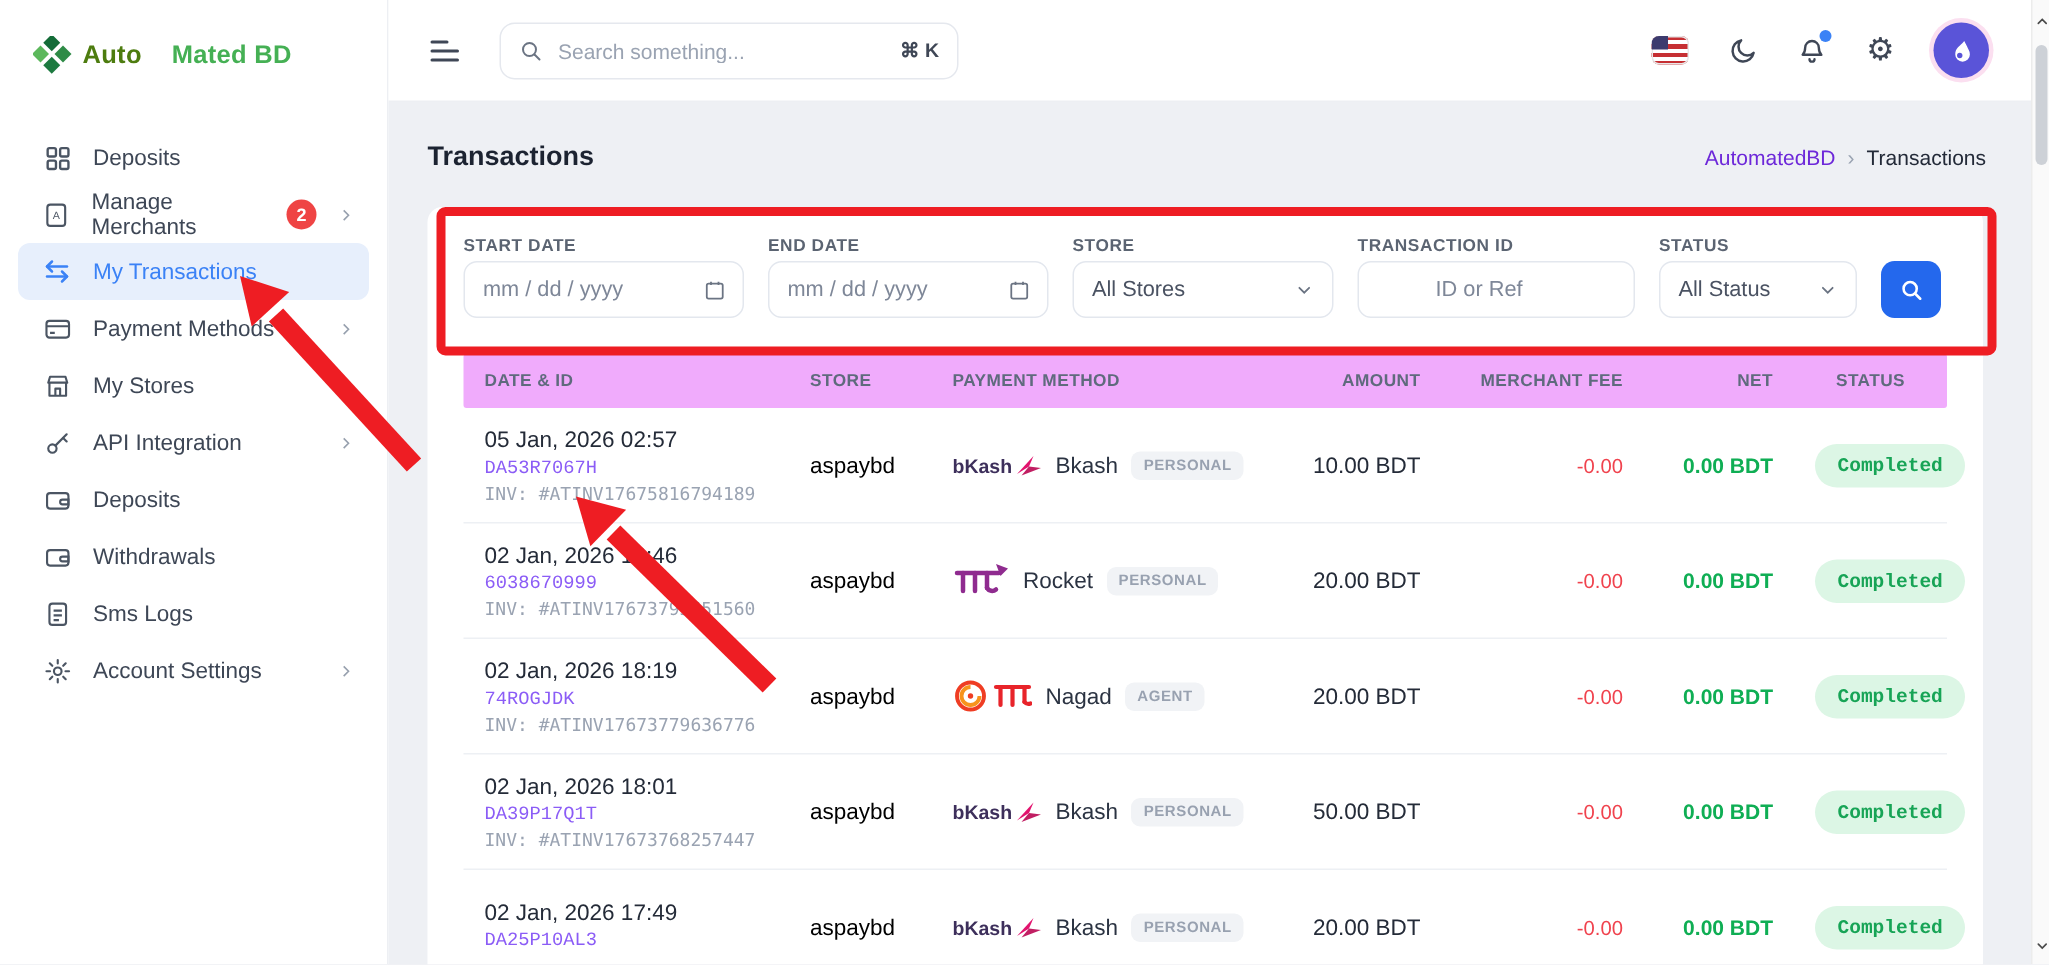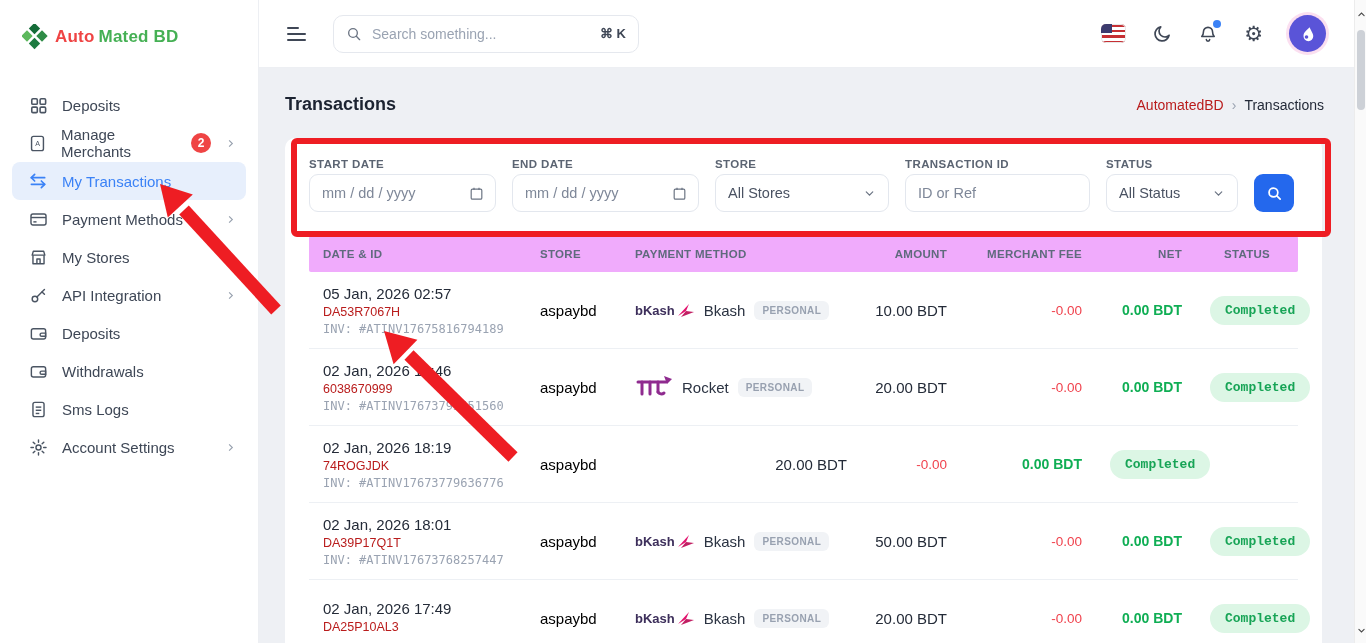--- a/index.html
+++ b/index.html
@@ -5,22 +5,22 @@
   * { margin:0; padding:0; box-sizing:border-box; }
   html,body { width:1366px; height:643px; overflow:hidden; background:#eef0f4;
     font-family:"Liberation Sans", sans-serif; }
   .app { position:relative; width:1366px; height:643px; background:#eef0f4; overflow:hidden; }
 
   
   .sidebar { position:absolute; left:0; top:0; width:259px; height:643px; background:#fff;
     border-right:1px solid #edeff3; z-index:2; }
   .brand { display:flex; align-items:center; gap:7px; padding:24px 0 0 22px; }
   .brand-text { font-size:17px; font-weight:800; letter-spacing:.2px; }
-  .brand-text .b1 { color:#ef4444; }
-  .brand-text .b2 { color:#45b054; margin-left:4px; }
+  .brand-text .b1 { color:#4d7c0f; }
+  .brand-text .b2 { color:#45b054; margin-left:20px; }
   .nav { margin-top:36px; }
   .nav-item { height:38px; margin:0 12px; padding:0 10px 0 16px; display:flex; align-items:center;
     gap:14px; border-radius:8px; color:#3e4756; cursor:pointer; }
   .nav-item .nlabel { font-size:15px; font-weight:500; }
   .nav-item .nicon { width:20px; height:20px; display:flex; align-items:center; justify-content:center; color:#4b5563; }
   .nav-item.active { background:#e7effc; color:#3b82f6; }
   .nav-item.active .nicon { color:#3b82f6; }
   .nav-item.active .nlabel { color:#3b82f6; }
   .nav-badge { margin-left:6px; min-width:20px; height:20px; border-radius:10px; background:#ef4444;
     color:#fff; font-size:12px; font-weight:700; display:flex; align-items:center; justify-content:center; }
@@ -46,21 +46,21 @@
   .bell-dot { position:absolute; right:-3px; top:-4px; width:8px; height:8px; border-radius:50%; background:#3b82f6; }
   .gear-glyph { font-size:21px; line-height:1; color:#3f4756; }
   .avatar { width:37px; height:37px; border-radius:50%; background:#5a54d8; display:flex; align-items:center;
     justify-content:center; box-shadow:0 0 0 3px #fbdff0; cursor:pointer; }
 
   
   .content { position:absolute; left:259px; top:68px; right:12px; bottom:0; background:#eef0f4; }
   .page-head { display:flex; align-items:center; justify-content:space-between; padding:26px 30px 0 26px; }
   .page-title { font-size:18px; font-weight:700; color:#1c2331; }
   .breadcrumb { font-size:14px; display:flex; gap:8px; align-items:center; }
-  .bc-parent { color:#b91c1c; cursor:pointer; }
+  .bc-parent { color:#6d28d9; cursor:pointer; }
   .bc-sep { color:#9aa3b2; }
   .bc-current { color:#232a38; }
 
   .card { margin:23px 32px 0 26px; background:#fff; border-radius:10px; height:560px; padding:20px 24px; }
 
   
   .filters { display:flex; gap:16px; align-items:flex-end; }
   .fgroup { display:flex; flex-direction:column; gap:4px; }
   .flabel { font-size:11.5px; font-weight:700; letter-spacing:.4px; color:#5b6472; }
   .finput { height:38px; border:1px solid #e3e7ee; border-radius:9px; background:#fff;
@@ -80,21 +80,21 @@
   
   .table { margin-top:24px; }
   .tgrid { display:grid; grid-template-columns:217px 95px 240px 100px 135px 100px 1fr; }
   .thead { background:#f0abfc; height:36px; align-items:center; border-radius:2px; }
   .thead .th { font-size:11.5px; font-weight:700; letter-spacing:.3px; color:#5f6a7d; padding:0 14px; }
   .th.r, .td.r { text-align:right; }
   .th.c, .td.c { text-align:center; }
   .trow { height:77px; align-items:center; border-bottom:1px solid #edf0f4; }
   .td { padding:0 14px; }
   .d-date { font-size:15px; font-weight:500; color:#242b38; }
-  .d-id { font-family:Liberation Sans, sans-serif; font-size:12.5px; color:#b91c1c; margin-top:3px; cursor:pointer; }
+  .d-id { font-family:Liberation Mono, monospace; font-size:12.5px; color:#8b5cf6; margin-top:3px; cursor:pointer; }
   .d-inv { font-family:"DejaVu Sans Mono",monospace; font-size:12px; color:#9aa3b2; margin-top:3px; }
   .td-store { font-size:15px; color:#000000; }
   .method { display:flex; align-items:center; gap:9px; }
   .m-name { font-size:15px; color:#2b3342; }
   .m-badge { font-size:10px; font-weight:600; letter-spacing:.4px; color:#98a1b0; background:#f1f3f6;
     border-radius:6px; padding:4px 8px; }
   .logo-bkash { display:flex; align-items:center; gap:1px; }
   .logo-bkash .btxt { font-size:13px; font-weight:700; color:#3d2f5b; }
   .td-amount { font-size:15px; color:#242b38; }
   .td-fee { font-size:13.5px; color:#f0424d; }
@@ -365,21 +365,21 @@
             <span class="chev">
               <svg width="13" height="13" viewBox="0 0 24 24" fill="none" stroke="currentColor" stroke-width="2.2" stroke-linecap="round">
                   <polyline points="6 9 12 15 18 9"></polyline>
                 </svg>
             </span>
           </div>
         </div>
         <div class="fgroup w-trx">
           <span class="flabel">TRANSACTION ID</span>
           <div class="finput">
-            <input type="text" style="padding-right: 0px;" placeholder="ID or Ref">
+            <input type="text" style="padding-right: 0px; margin-left: 39px;" placeholder="ID or Ref">
           </div>
         </div>
         <div class="fgroup w-status">
           <span class="flabel">STATUS</span>
           <div class="fselect">
             <span>All Status</span>
             <span class="chev">
               <svg width="13" height="13" viewBox="0 0 24 24" fill="none" stroke="currentColor" stroke-width="2.2" stroke-linecap="round">
                   <polyline points="6 9 12 15 18 9"></polyline>
                 </svg>
@@ -456,20 +456,38 @@
           <div class="td c"><span class="pill">Completed</span></div>
         </div>
 
         <div class="tgrid trow">
           <div class="td">
             <div class="d-date">02 Jan, 2026 18:19</div>
             <div class="d-id">74ROGJDK</div>
             <div class="d-inv">INV: #ATINV17673779636776</div>
           </div>
           <div class="td td-store">aspaybd</div>
+          <div class="td method">
+            <span style="display:flex;align-items:center;gap:3px;">
+              <svg width="24" height="24" viewBox="0 0 24 24" fill="none">
+                  <circle cx="12" cy="12" r="9" stroke="#ef3d23" stroke-width="2.6"></circle>
+                  <path d="M12 6 a6 6 0 1 0 6 6" stroke="#f7941d" stroke-width="2.6"></path>
+                  <circle cx="12" cy="12" r="1.8" fill="#ef3d23"></circle>
+                </svg>
+              <svg width="26" height="24" viewBox="0 0 26 24" fill="none" stroke="#e8242a" stroke-width="2.8" stroke-linecap="round">
+                  <line x1="2" y1="6" x2="24" y2="6"></line>
+                  <line x1="5" y1="6" x2="5" y2="18"></line>
+                  <line x1="13" y1="6" x2="13" y2="18"></line>
+                  <line x1="21" y1="6" x2="21" y2="16"></line>
+                  <path d="M21 16 a3.5 3.5 0 0 0 4 1"></path>
+                </svg>
+            </span>
+            <span class="m-name">Nagad</span>
+            <span class="m-badge">AGENT</span>
+          </div>
           <div class="td td-amount r">20.00 BDT</div>
           <div class="td td-fee r">-0.00</div>
           <div class="td td-net r">0.00 BDT</div>
           <div class="td c"><span class="pill">Completed</span></div>
         </div>
 
         <div class="tgrid trow">
           <div class="td">
             <div class="d-date">02 Jan, 2026 18:01</div>
             <div class="d-id">DA39P17Q1T</div>

